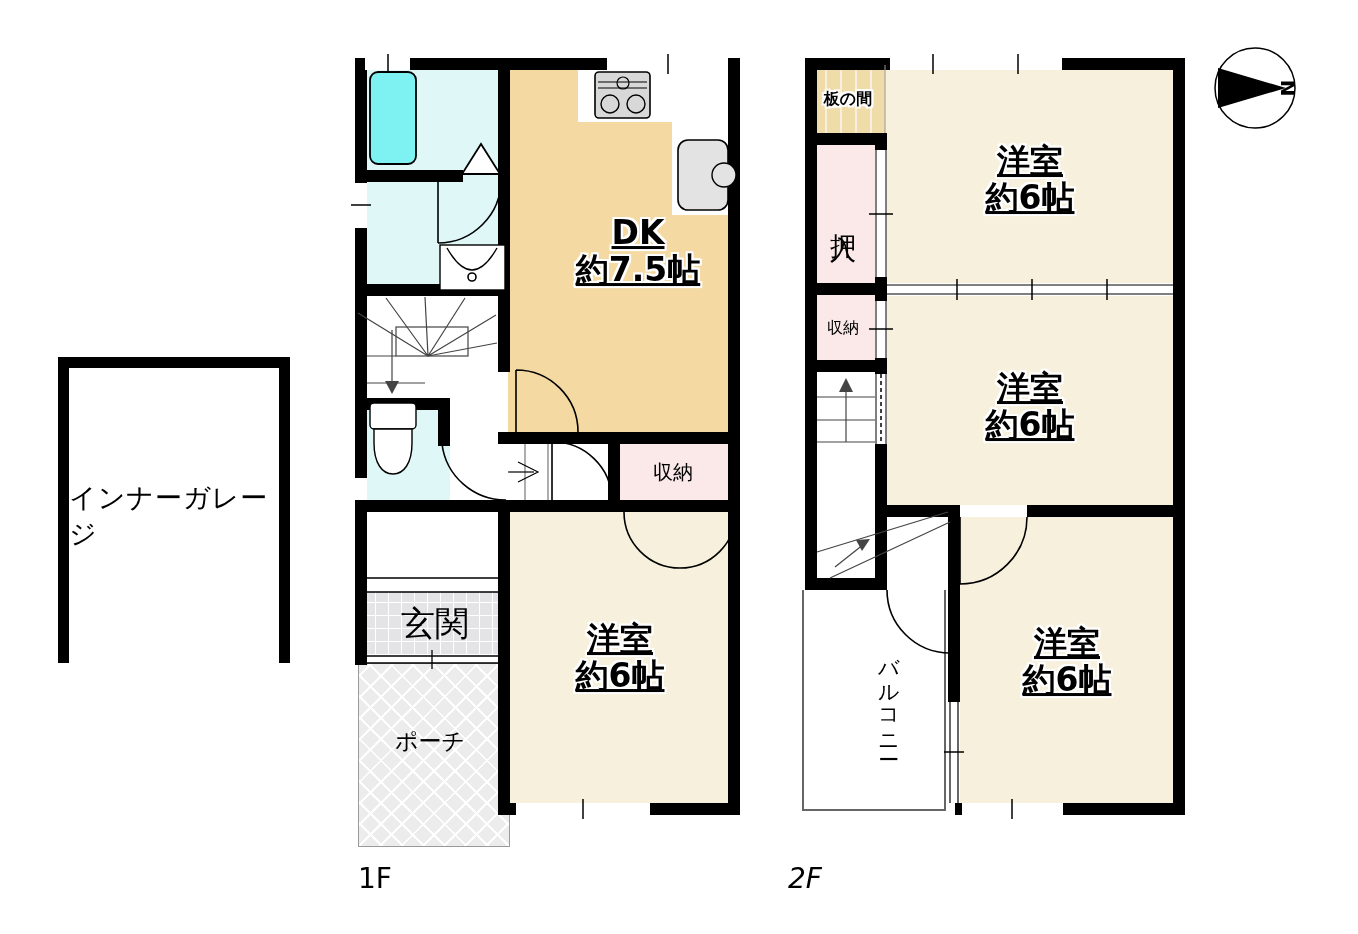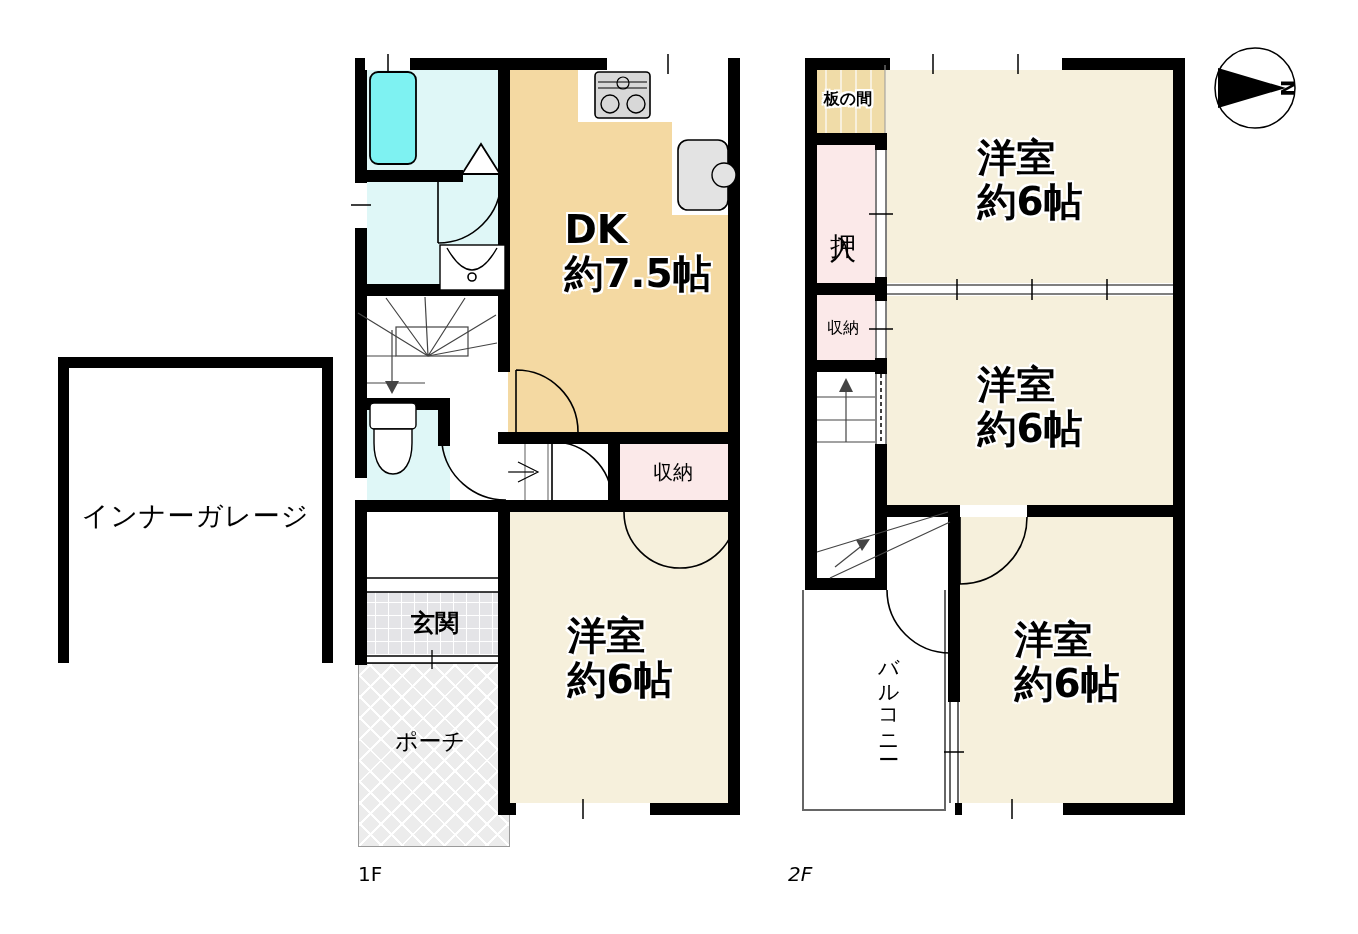--- a/index.html
+++ b/index.html
@@ -3,43 +3,43 @@
 <meta charset="utf-8">
 <style>
   html,body{margin:0;padding:0;background:#fff;}
   .canvas{position:relative;width:1358px;height:934px;background:#fff;overflow:hidden;
           font-family:"DejaVu Sans","Liberation Sans",sans-serif;color:#000;}
   .abs{position:absolute;}
   .floor{position:absolute;width:400px;height:800px;}
   .floor svg.overlay{position:absolute;left:0;top:0;z-index:5;}
   .room{position:absolute;z-index:1;}
   .lbl{position:absolute;z-index:10;transform:translate(-50%,-50%);white-space:nowrap;
-       line-height:1.12;}
+       text-align:center;line-height:1.12;}
   .halo{font-weight:bold;
         text-shadow:-2px -2px 0 #fff,2px -2px 0 #fff,-2px 2px 0 #fff,2px 2px 0 #fff,
                     0 -2px 0 #fff,0 2px 0 #fff,-2px 0 0 #fff,2px 0 0 #fff;}
-  .big{font-size:39px;}
+  .big{font-size:33px;text-decoration:underline;}
   .vtext{writing-mode:vertical-rl;text-orientation:upright;letter-spacing:2px;}
   .fill-tan{background:#F4D9A2;}
   .fill-cream{background:#F6F0DC;}
   .fill-wet{background:#DFF7F7;}
   .fill-pink{background:#FBE9E9;}
   .fill-white{background:#fff;}
   .fill-tile{background-color:#E4E4E7;
      background-image:repeating-linear-gradient(0deg,#fff 0 1px,transparent 1px 13px),
                       repeating-linear-gradient(90deg,#fff 0 1px,transparent 1px 13px);}
   .fill-porch{background-color:#ECECEC;border:1px solid #9a9a9a;
      background-image:repeating-linear-gradient(45deg,#fff 0 2px,transparent 2px 15px),
                       repeating-linear-gradient(-45deg,#fff 0 2px,transparent 2px 15px);}
   .fill-board{background:repeating-linear-gradient(90deg,#F0DCA8 0 13px,#F8F0DC 13px 15px);}
-  .garage{position:absolute;left:58px;top:357px;width:275px;height:306px;box-sizing:border-box;
-          border:11px solid #000;border-bottom:none;display:flex;align-items:center;justify-content:center;}
+  .garage{position:absolute;left:58px;top:357px;width:232px;height:306px;box-sizing:border-box;
+          border:11px solid #000;border-bottom:none;display:flex;align-items:center;}
   .garage .txt{font-size:27px;letter-spacing:1px;}
   .balcony{position:absolute;box-sizing:border-box;border:2px solid #666;border-top:none;background:#fff;}
-  .floorlabel{font-size:20px;z-index:20;}
+  .floorlabel{font-size:28px;z-index:20;}
 </style>
 </head>
 <body>
 
 <div class="canvas">
 
   <div class="garage">
     <div class="txt">インナーガレージ</div>
   </div>
 
@@ -139,21 +139,21 @@
 
     <div class="lbl halo big" style="left:288px;top:200px;">
       <div>DK</div>
       <div>約7.5帖</div>
     </div>
     <div class="lbl halo big" style="left:270px;top:606px;">
       <div>洋室</div>
       <div>約6帖</div>
     </div>
     <div class="lbl" style="left:323px;top:420px;font-size:20px;">収納</div>
-    <div class="lbl" style="left:85px;top:571px;font-size:24px;font-weight:bold;">玄関</div>
+    <div class="lbl" style="left:85px;top:571px;font-size:34px;">玄関</div>
     <div class="lbl" style="left:80px;top:690px;font-size:23px;">ポーチ</div>
   </div>
 
   <div class="floor" style="left:800px;top:52px;width:390px;">
 
     <div class="room fill-cream" style="left:85px;top:18px;width:288px;height:214px;"></div>
     <div class="room fill-cream" style="left:87px;top:244px;width:286px;height:209px;"></div>
     <div class="room fill-cream" style="left:160px;top:465px;width:213px;height:286px;"></div>
     <div class="room fill-board" style="left:12px;top:13px;width:73px;height:68px;"></div>
     <div class="room fill-pink" style="left:12px;top:93px;width:63px;height:138px;"></div>

